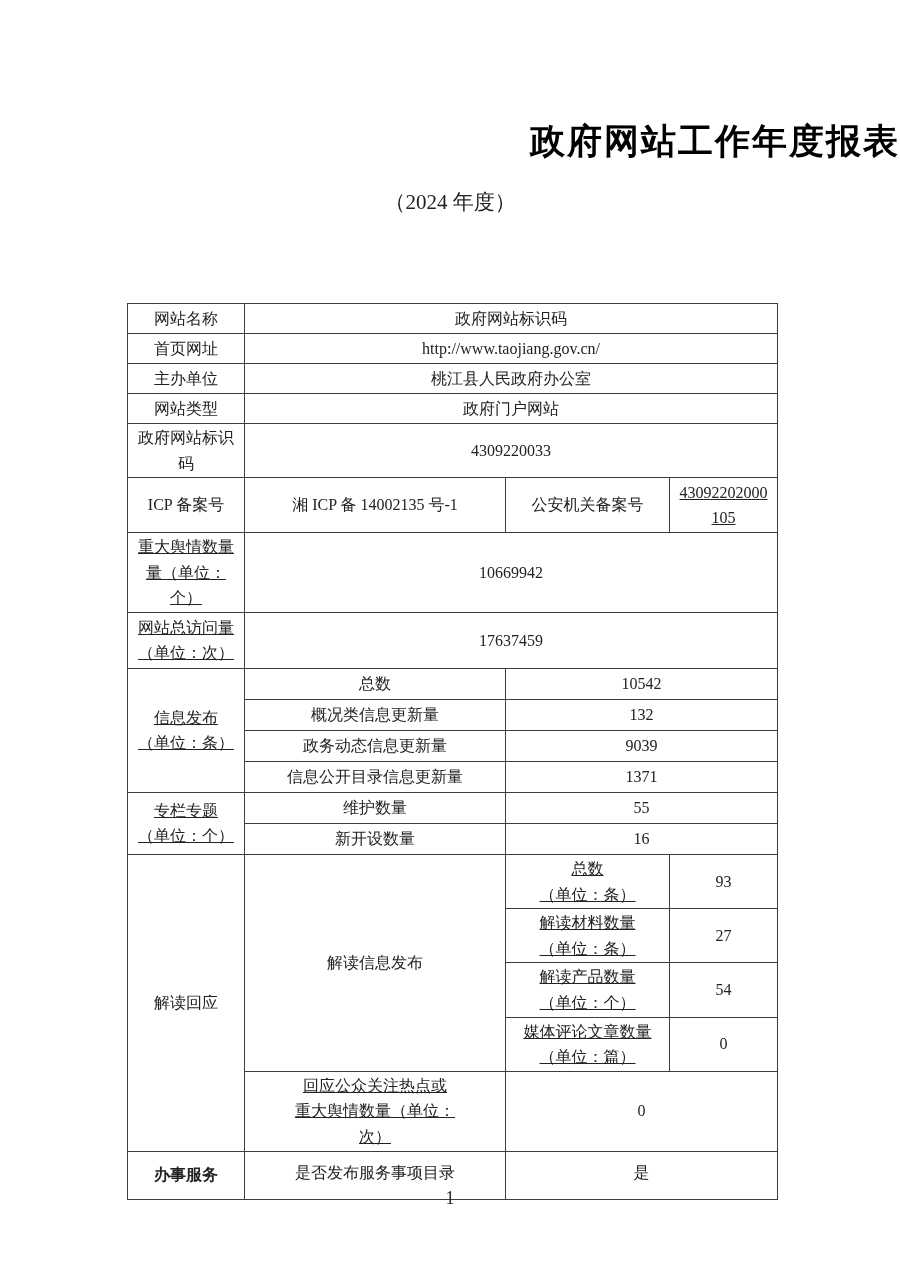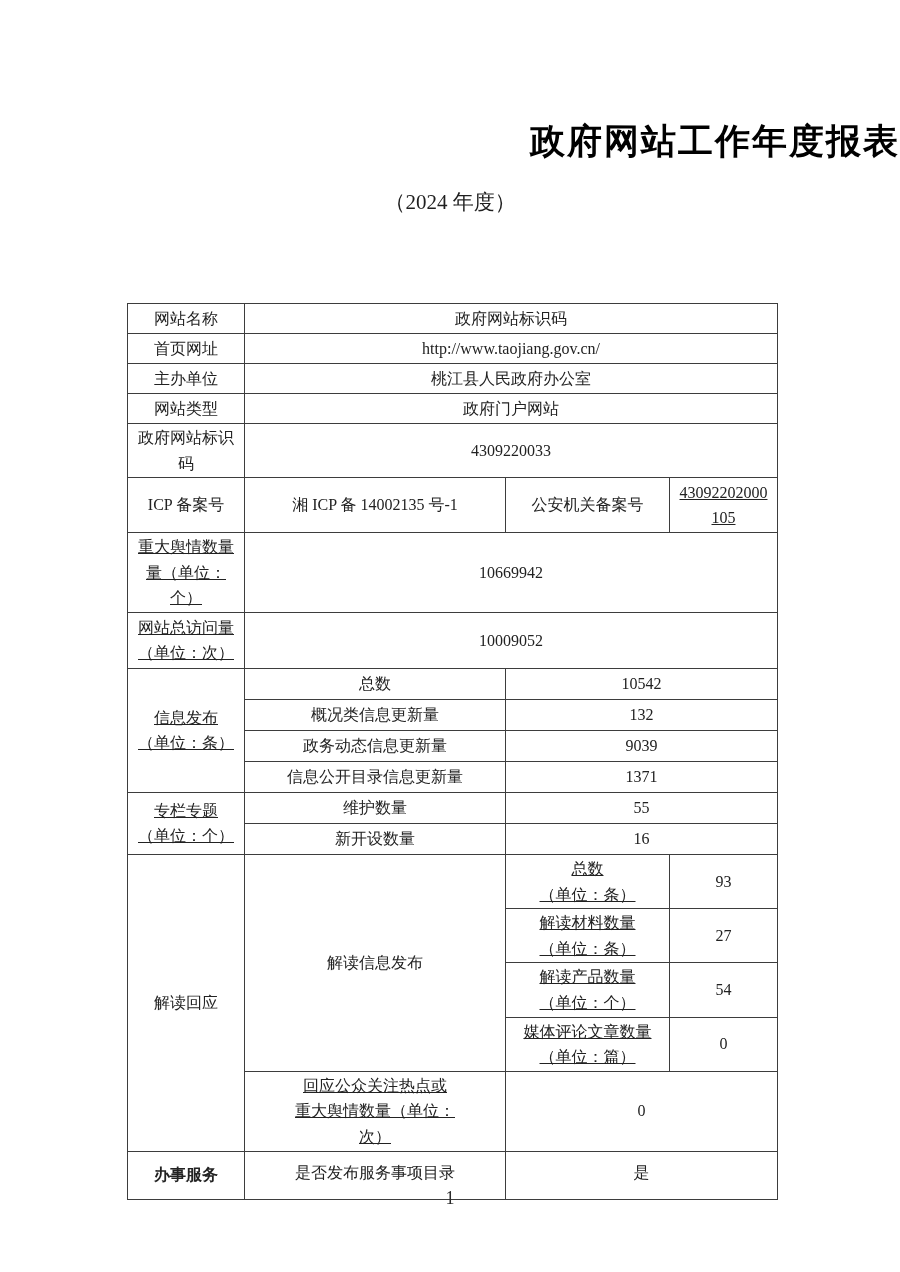--- a/index.html
+++ b/index.html
@@ -123,21 +123,21 @@
 105</td>
       </tr>
       <tr class="h56">
         <td class="pre">重大舆情数量
 量（单位：个）</td>
         <td colspan="3">10669942</td>
       </tr>
       <tr class="h56">
         <td class="pre">网站总访问量
 （单位：次）</td>
-        <td colspan="3">10009052</td>
+        <td colspan="3">17637459</td>
       </tr>
 
       <tr class="h31">
         <td rowspan="4" class="pre">信息发布
 （单位：条）</td>
         <td>总数</td>
         <td colspan="2">10542</td>
       </tr>
       <tr class="h31">
         <td>概况类信息更新量</td>

